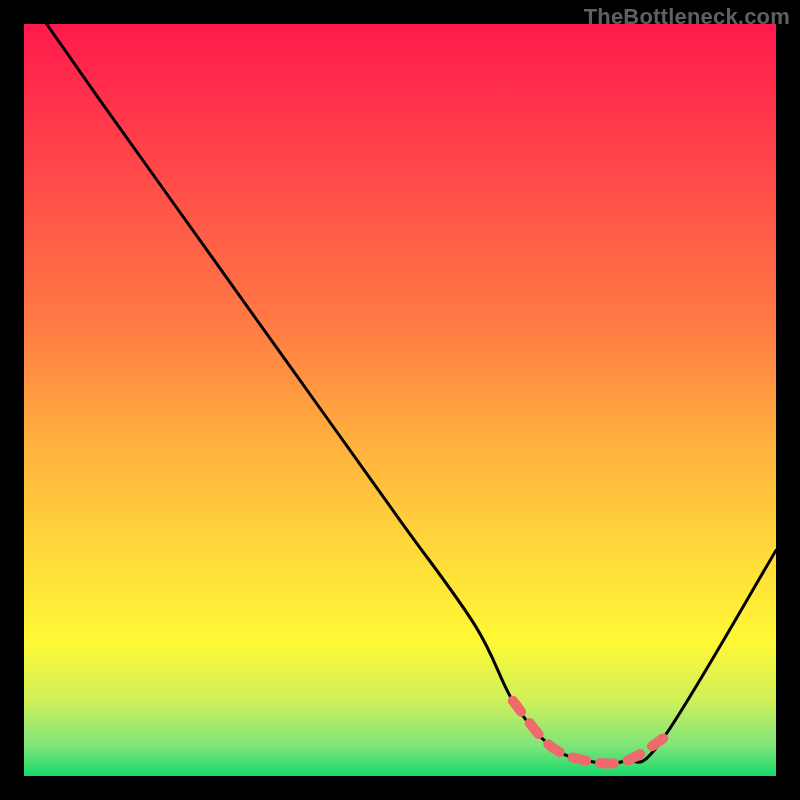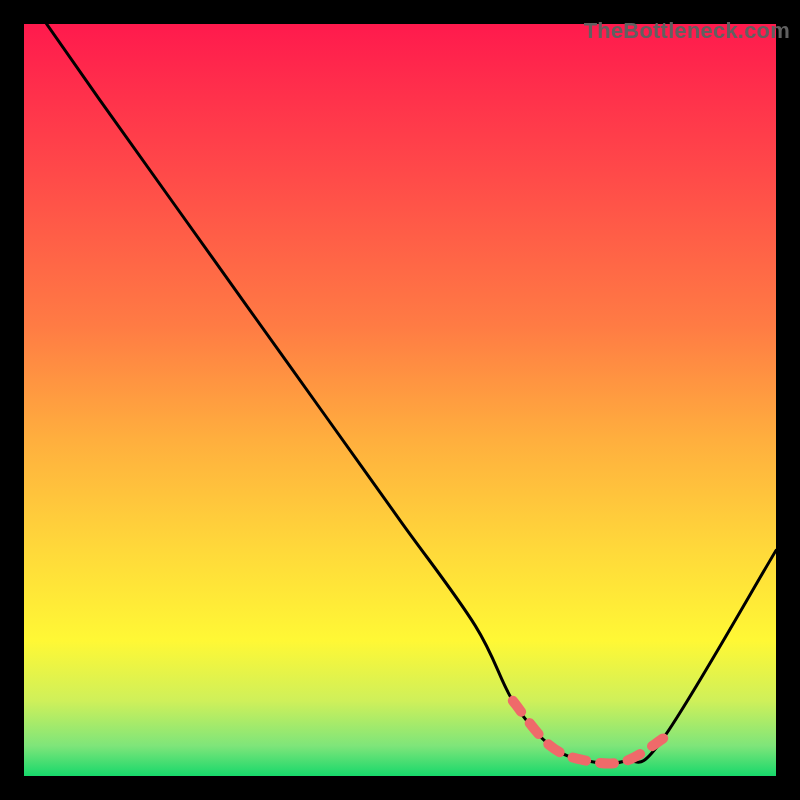--- a/index.html
+++ b/index.html
@@ -14,21 +14,21 @@
   .frame {
     position: absolute;
     left: 24px;
     top: 24px;
     width: 752px;
     height: 752px;
     background: #000;
   }
   .watermark {
     position: absolute;
-    top: 18px;
+    top: 4px;
     right: 10px;
     color: #606060;
     font-size: 22px;
     font-weight: bold;
     letter-spacing: 0.2px;
     z-index: 5;
     user-select: none;
   }
   svg {
     display: block;

